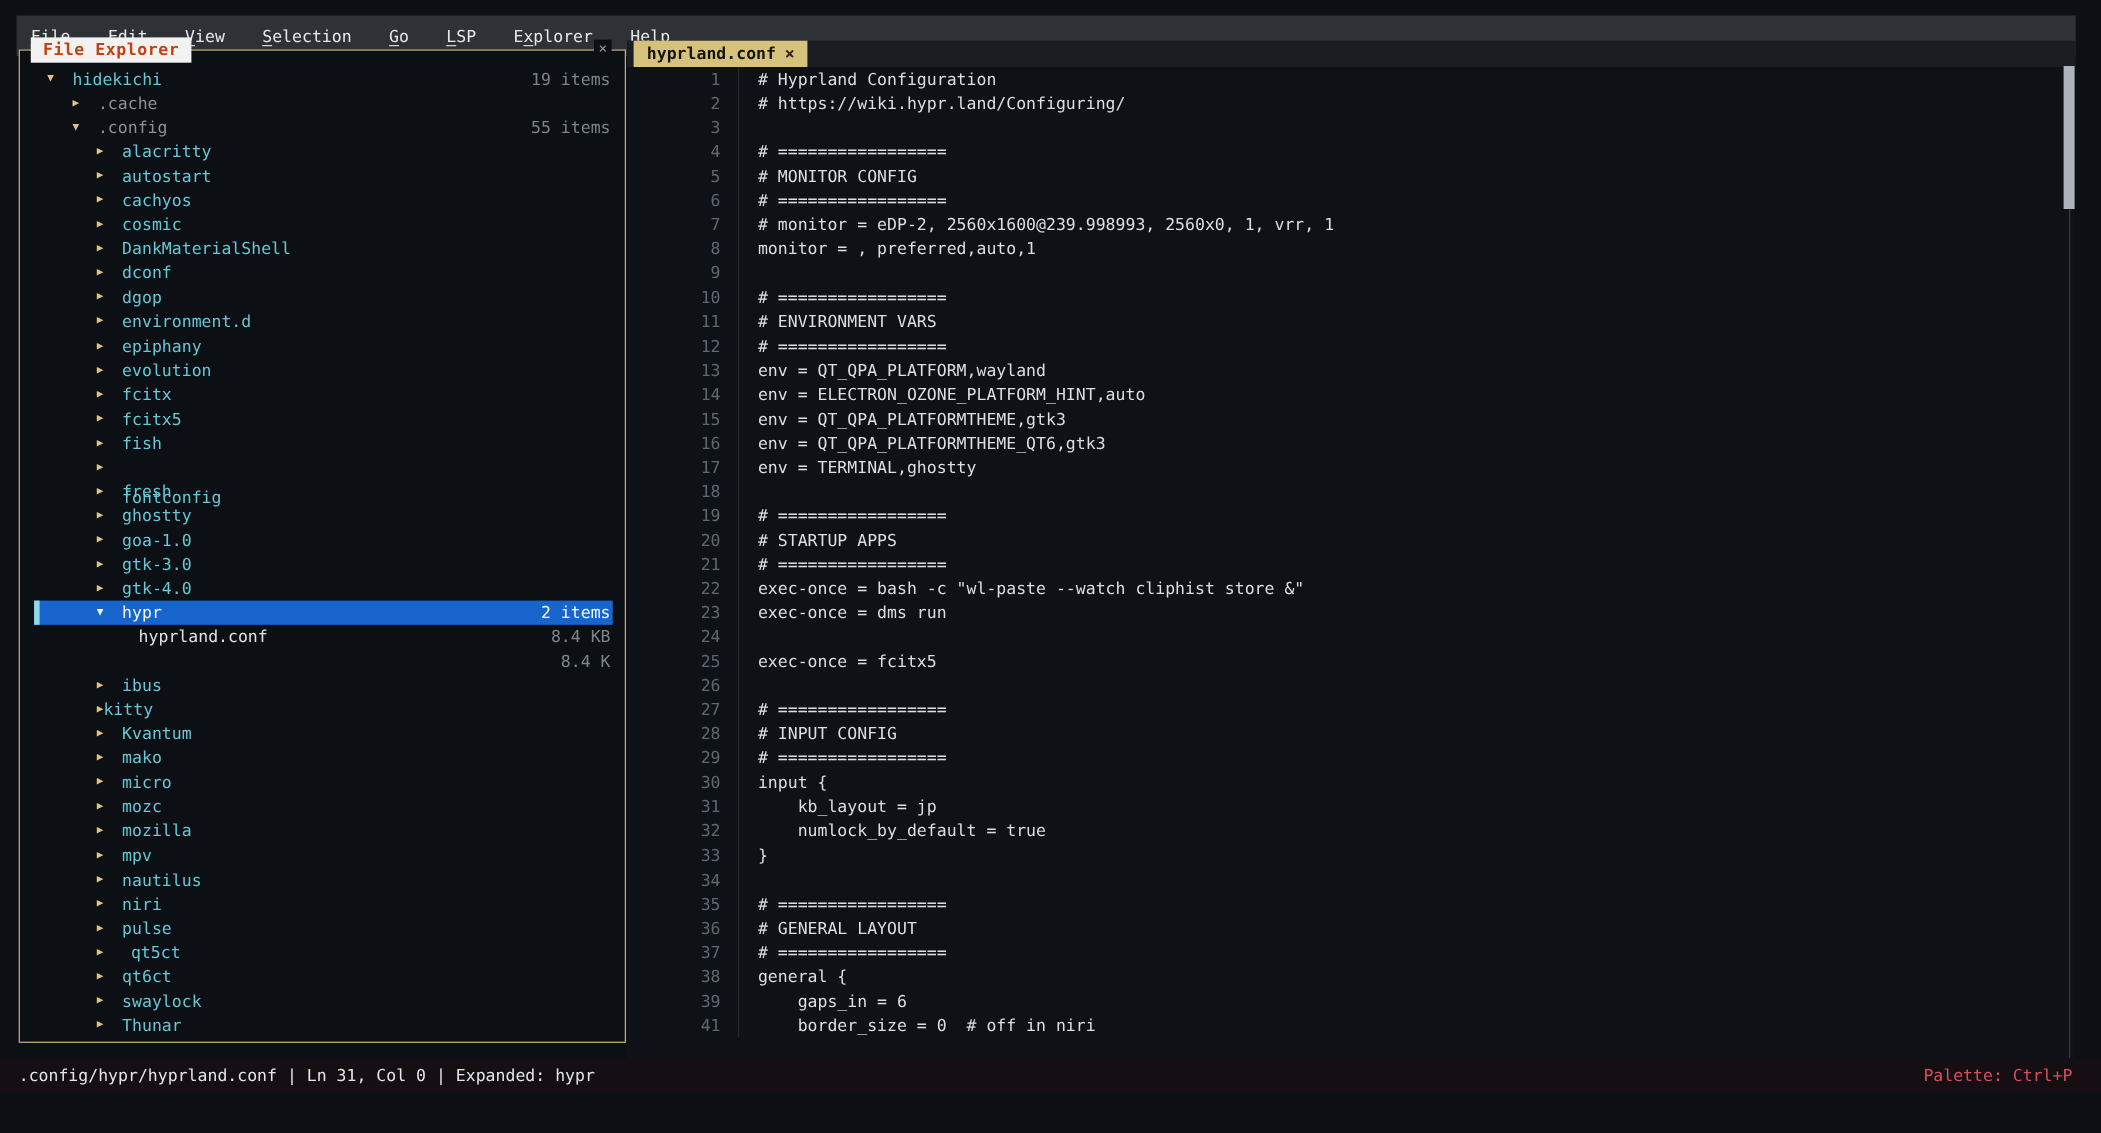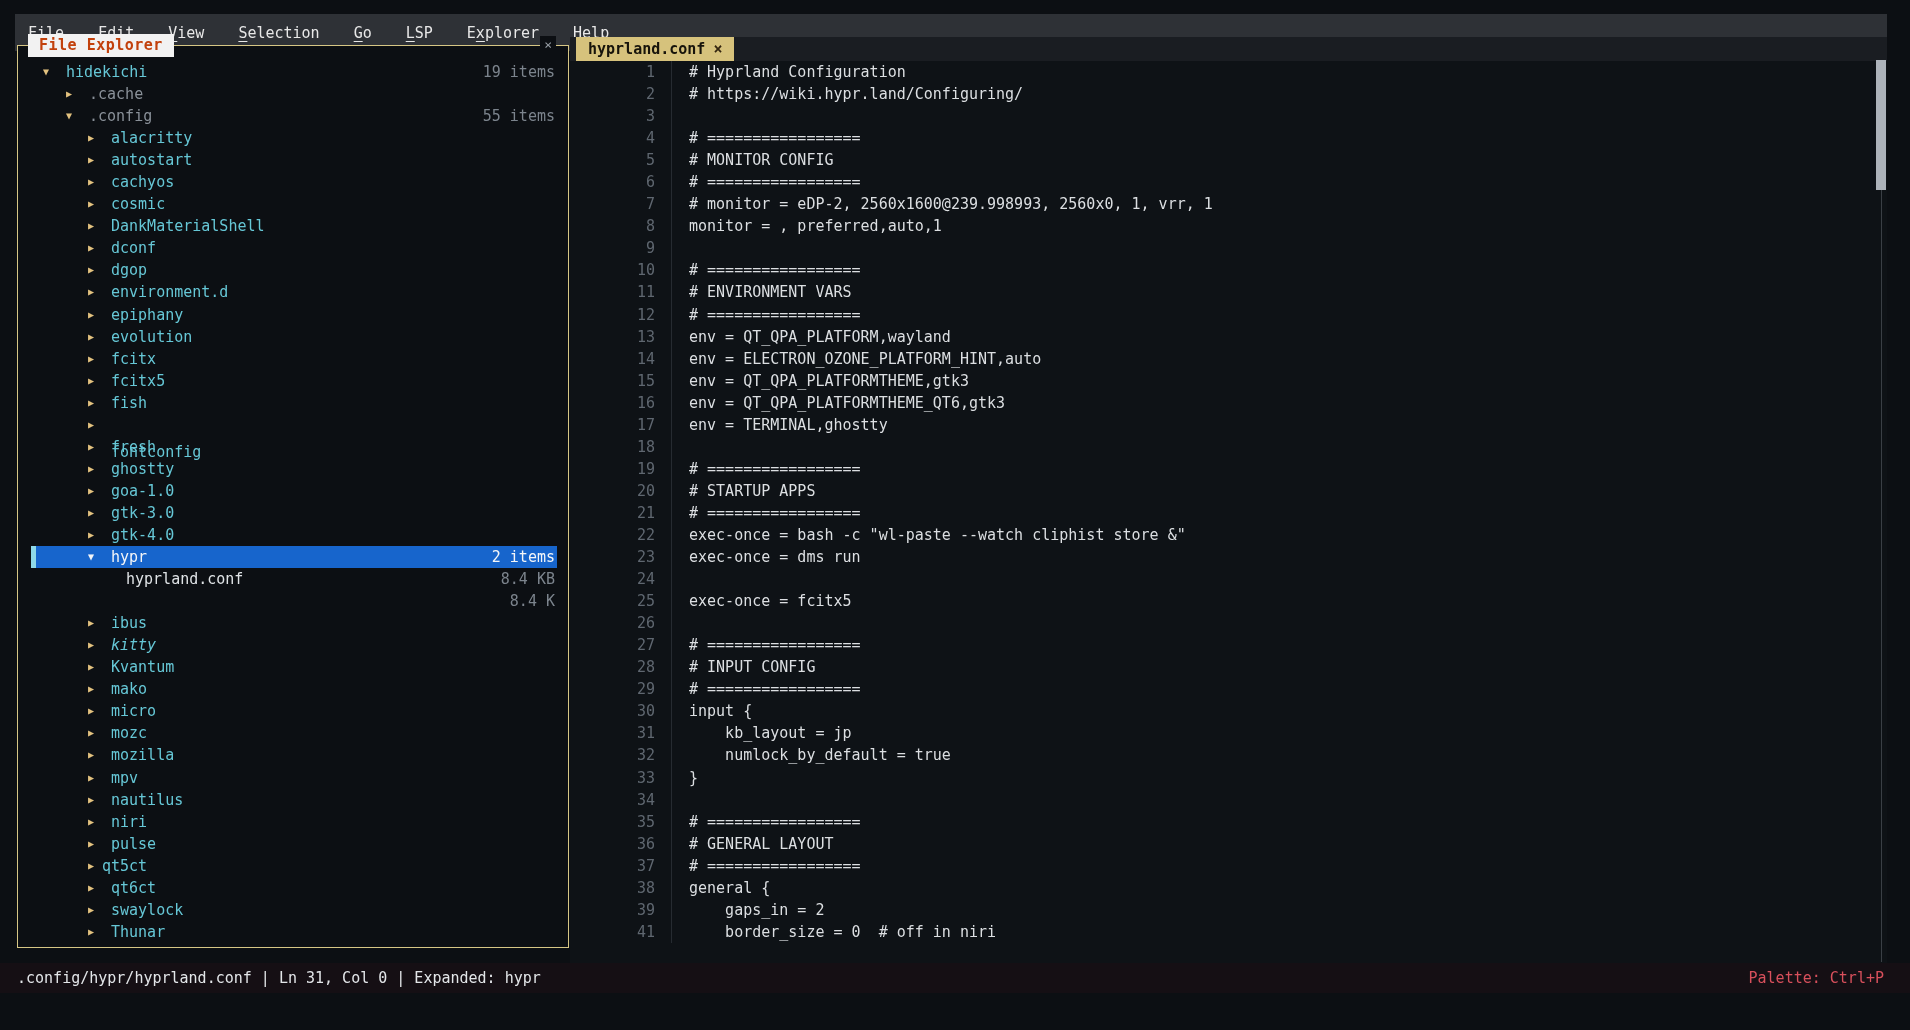--- a/index.html
+++ b/index.html
@@ -195,21 +195,21 @@
       </div>
       <div class="tree-row">
         <span class="meta">8.4 K</span>
       </div>
       <div class="tree-row">
         <span class="arrow" style="left: 70px;">▶</span>
         <span class="name t-folder" style="left: 93px;">ibus</span>
       </div>
       <div class="tree-row">
         <span class="arrow" style="left: 70px;">▶</span>
-        <span class="name t-folder" style="left: 93px; font-style: italic;">kitty</span>
+        <span class="name t-folder" style="left: 76px;">kitty</span>
       </div>
       <div class="tree-row">
         <span class="arrow" style="left: 70px;">▶</span>
         <span class="name t-folder" style="left: 93px;">Kvantum</span>
       </div>
       <div class="tree-row">
         <span class="arrow" style="left: 70px;">▶</span>
         <span class="name t-folder" style="left: 93px;">mako</span>
       </div>
       <div class="tree-row">
@@ -235,21 +235,21 @@
       <div class="tree-row">
         <span class="arrow" style="left: 70px;">▶</span>
         <span class="name t-folder" style="left: 93px;">niri</span>
       </div>
       <div class="tree-row">
         <span class="arrow" style="left: 70px;">▶</span>
         <span class="name t-folder" style="left: 93px;">pulse</span>
       </div>
       <div class="tree-row">
         <span class="arrow" style="left: 70px;">▶</span>
-        <span class="name t-folder" style="left: 84px; text-align: center;">qt5ct</span>
+        <span class="name t-folder" style="left: 101px; text-align: center;">qt5ct</span>
       </div>
       <div class="tree-row">
         <span class="arrow" style="left: 70px;">▶</span>
         <span class="name t-folder" style="left: 93px;">qt6ct</span>
       </div>
       <div class="tree-row">
         <span class="arrow" style="left: 70px;">▶</span>
         <span class="name t-folder" style="left: 93px;">swaylock</span>
       </div>
       <div class="tree-row">
@@ -407,21 +407,21 @@
       <div class="code-line">
         <span class="ln">37</span>
         <span class="code"># =================</span>
       </div>
       <div class="code-line">
         <span class="ln">38</span>
         <span class="code">general {</span>
       </div>
       <div class="code-line">
         <span class="ln">39</span>
-        <span class="code">    gaps_in = 2</span>
+        <span class="code">    gaps_in = 6</span>
       </div>
       <div class="code-line">
         <span class="ln">41</span>
         <span class="code">    border_size = 0  # off in niri</span>
       </div>
     </div>
 </div>
 
 <div class="scroll-thumb"></div>
 <div class="scroll-track"></div>

